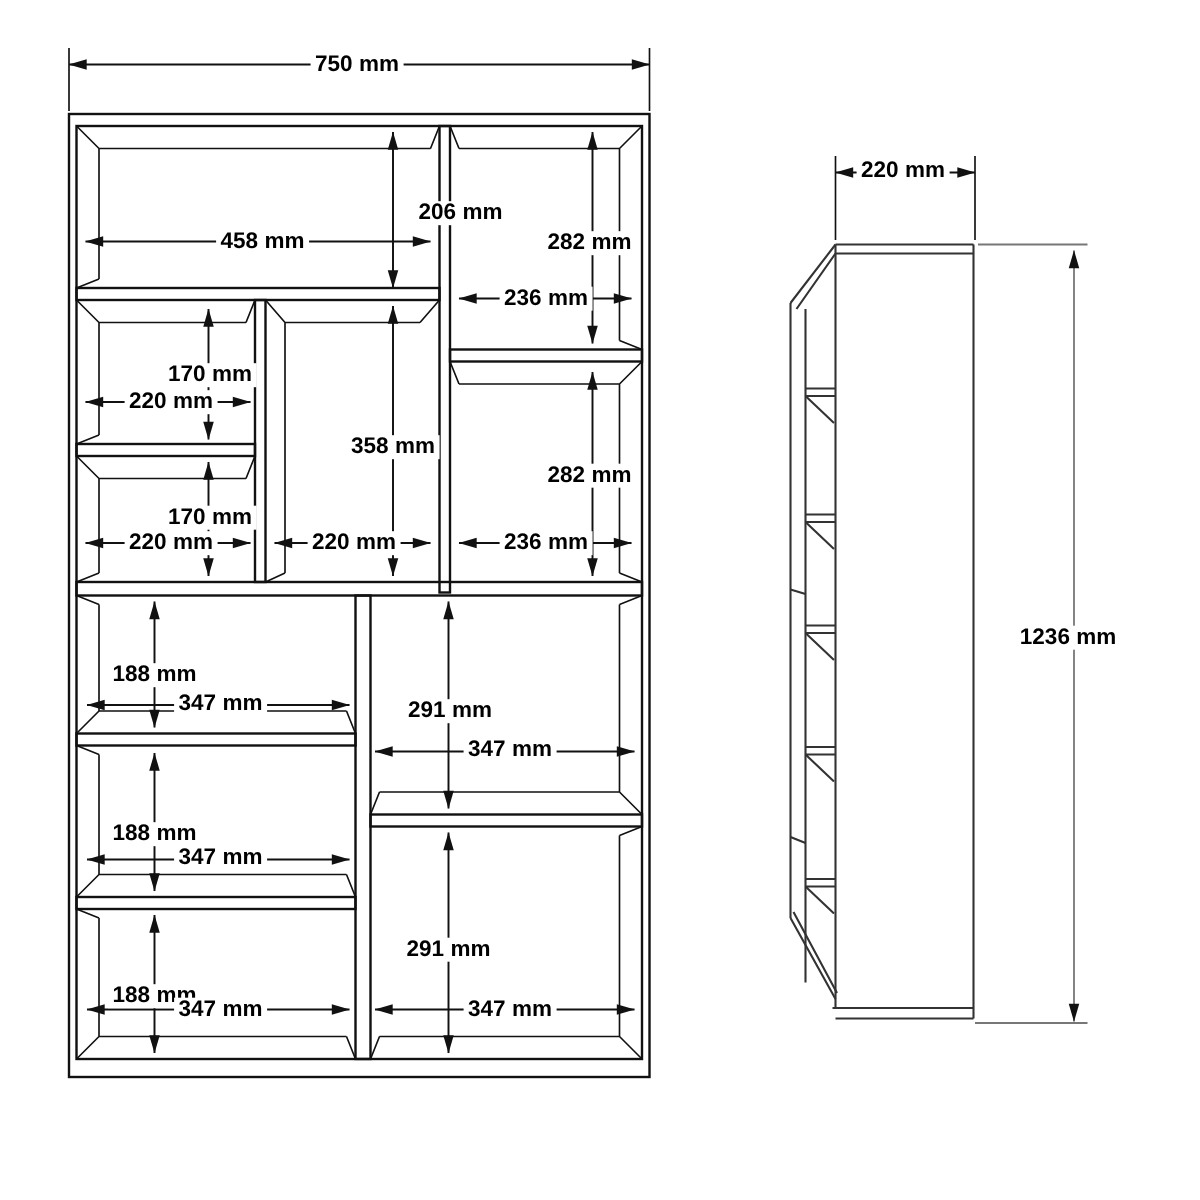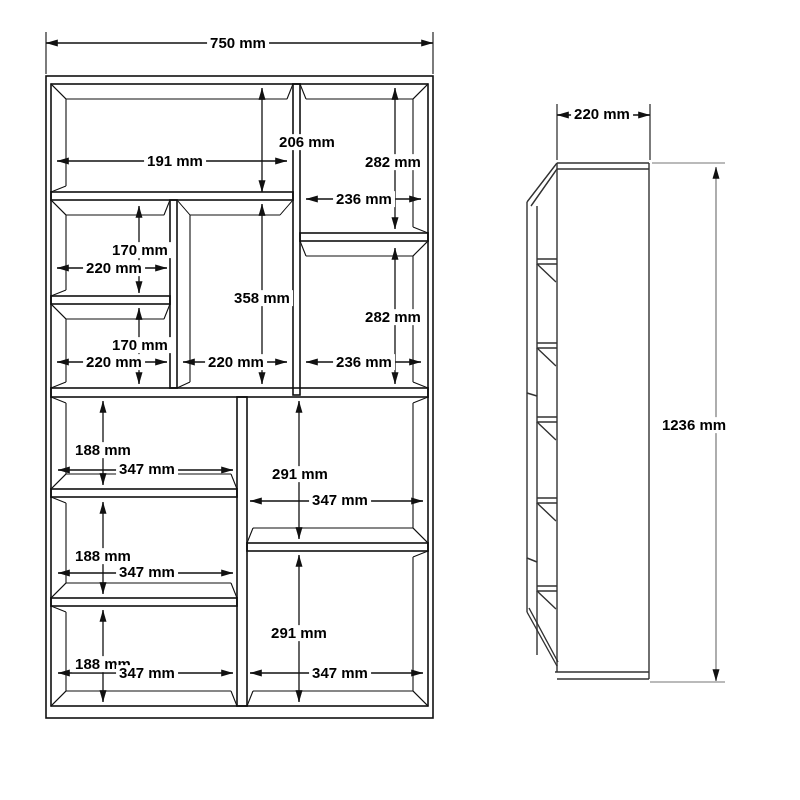--- a/index.html
+++ b/index.html
@@ -120,21 +120,21 @@
       <line class="dim" x1="103" y1="610" x2="103" y2="702" marker-start="url(#ah)" marker-end="url(#ah)"></line>
       <line class="dim" x1="299" y1="401" x2="299" y2="539" marker-start="url(#ah)" marker-end="url(#ah)"></line>
       <line class="dim" x1="299" y1="555" x2="299" y2="702" marker-start="url(#ah)" marker-end="url(#ah)"></line>
       <line class="dim-gray" x1="716" y1="167" x2="716" y2="681" marker-start="url(#ah)" marker-end="url(#ah)"></line>
     </g>
   </svg>
 
   <div class="dim-label" style="left:238px;top:43px;">750 mm</div>
 
   <div class="dim-label" style="left:263px;top:142px;margin-left:44px;">206 mm</div>
-  <div class="dim-label" style="left:175px;top:161px;">191 mm</div>
+  <div class="dim-label" style="left:175px;top:161px;">458 mm</div>
 
   <div class="dim-label" style="left:393px;top:162px;">282 mm</div>
   <div class="dim-label" style="left:364px;top:199px;">236 mm</div>
 
   <div class="dim-label" style="left:140px;top:250px;">170 mm</div>
   <div class="dim-label" style="left:114px;top:268px;">220 mm</div>
 
   <div class="dim-label" style="left:140px;top:345px;">170 mm</div>
   <div class="dim-label" style="left:114px;top:362px;">220 mm</div>
 
@@ -153,15 +153,15 @@
   <div class="dim-label" style="left:103px;top:664px;">188 mm</div>
   <div class="dim-label" style="left:147px;top:673px;">347 mm</div>
 
   <div class="dim-label" style="left:300px;top:474px;">291 mm</div>
   <div class="dim-label" style="left:340px;top:500px;">347 mm</div>
 
   <div class="dim-label" style="left:299px;top:633px;">291 mm</div>
   <div class="dim-label" style="left:340px;top:673px;">347 mm</div>
 
   <div class="dim-label" style="left:602px;top:114px;">220 mm</div>
-  <div class="dim-label" style="left:694px;top:425px;text-align:center;">1236 mm</div>
+  <div class="dim-label" style="left:712px;top:425px;text-align:center;">1236 mm</div>
 
 </div>
 
 </body></html>

